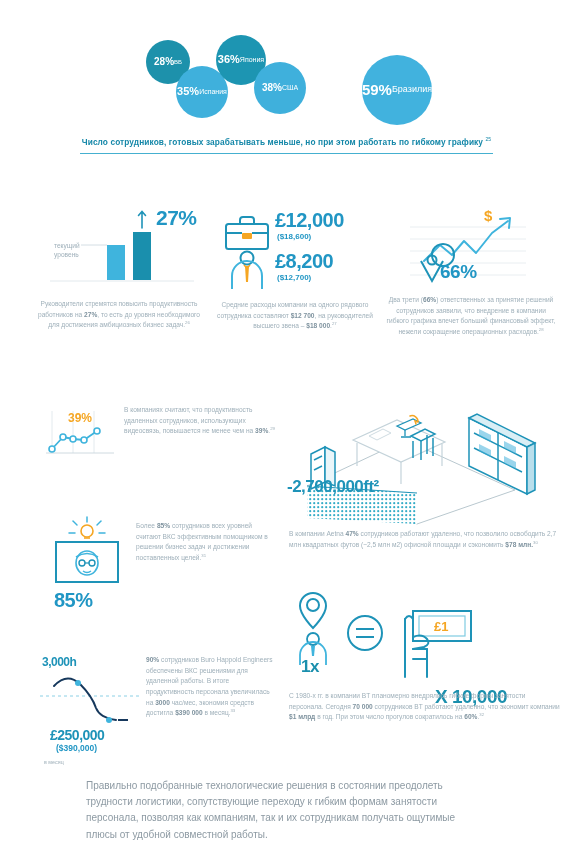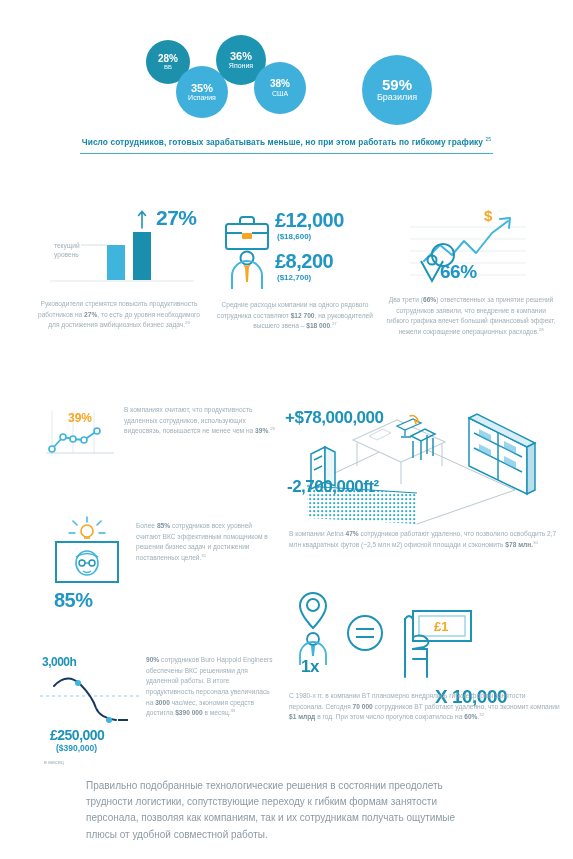--- a/index.html
+++ b/index.html
@@ -12,21 +12,21 @@
     overflow: hidden;
     position: relative;
   }
 
   
   .bubbles { position: relative; width: 573px; height: 133px; }
   .bubble {
     position: absolute;
     border-radius: 50%;
     display: flex;
-    flex-direction: column;
+    flex-direction: row;
     align-items: center;
     justify-content: center;
     color: #ffffff;
     line-height: 1.05;
     text-align: center;
   }
   .bubble .pct { font-weight: bold; }
   .bubble .cty { font-weight: normal; }
 
   
@@ -242,21 +242,20 @@
       <line x1="189" y1="50" x2="237" y2="74"></line>
       <line x1="213" y1="34" x2="213" y2="82"></line>
     </g>
     <g fill="#49b4dd" opacity="0.55">
       <path d="M194 31 L206 37 L206 44 L194 38 Z"></path>
       <path d="M219 43 L231 49 L231 56 L219 50 Z"></path>
       <path d="M194 46 L206 52 L206 59 L194 53 Z"></path>
       <path d="M219 58 L231 64 L231 71 L219 65 Z"></path>
     </g>
   </svg>
-  <div class="big-num" style="position:absolute; left:0px; top:10px; font-size:17px; color:#1e93b8;">+$78,000,000</div>
   <div class="big-num" style="position:absolute; left:2px; top:79px; font-size:17px; color:#1e93b8;">-2,700,000ft²</div>
   <div class="body-text" style="position:absolute; left:4px; top:131px; width:270px;">
     <span>В компании Aetna </span><b>47%</b><span> сотрудников работают удаленно, что позволило освободить 2,7 млн квадратных футов (~2,5 млн м2) офисной площади и сэкономить </span><b>$78 млн.</b><sup>30</sup>
   </div>
 </div>
 
 <div class="panel" style="left:40px; top:515px; width:240px;">
   <svg width="90" height="78" viewBox="0 0 90 78" style="position:absolute; left:2px; top:0;">
 
     <circle cx="45" cy="16" r="6" fill="none" stroke="#f5a623" stroke-width="1.6"></circle>

